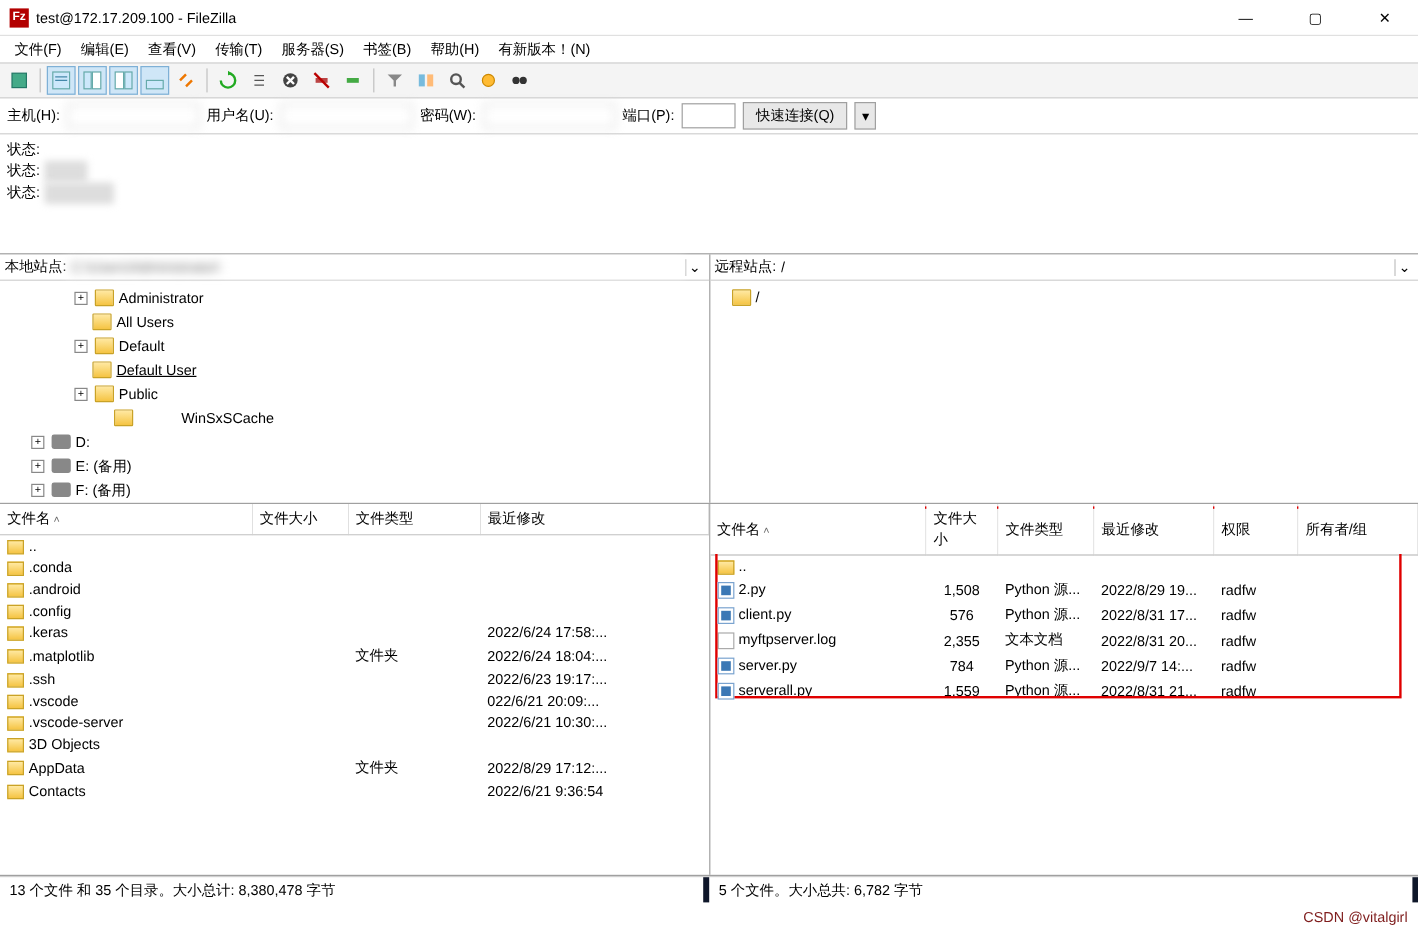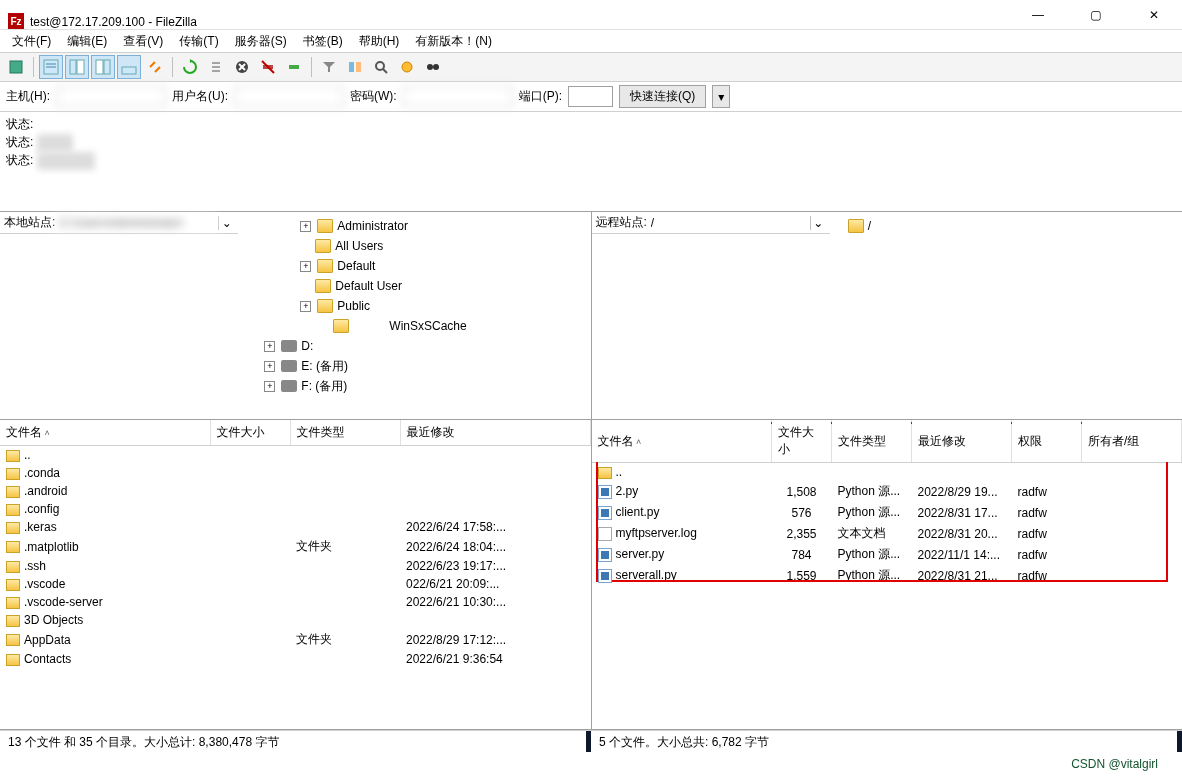--- a/index.html
+++ b/index.html
@@ -1,38 +1,38 @@
 <!DOCTYPE html>
 <html><head>
 <meta charset="utf-8">
 <style>
 *{box-sizing:border-box;margin:0;padding:0;font-family:"Microsoft YaHei",Arial,sans-serif;font-size:12px}
 body{background:#fff;width:1182px;height:779px;overflow:hidden;position:relative}
-.titlebar{height:30px;display:flex;align-items:flex-end;padding:0 8px;border-bottom:1px solid #e0e0e0}
+.titlebar{height:30px;display:flex;align-items:center;padding:0 8px;border-bottom:1px solid #e0e0e0}
 .titlebar .logo{width:16px;height:16px;background:#b30000;color:#fff;font-weight:bold;font-size:10px;display:flex;align-items:center;justify-content:center;margin-right:6px}
 .titlebar .title{flex:1}
 .winbtns{display:flex;gap:18px}
 .winbtn{width:40px;height:28px;display:flex;align-items:center;justify-content:center;cursor:pointer}
 .menubar{height:22px;display:flex;align-items:flex-end;padding:0 6px;gap:4px}
 .menuitem{padding:2px 6px;cursor:pointer}
 .toolbar{height:30px;display:flex;align-items:center;padding:2px 4px;background:#f4f4f4;border-top:1px solid #d0d0d0;border-bottom:1px solid #d0d0d0;gap:2px}
 .tbtn{width:24px;height:24px;border:1px solid transparent;display:flex;align-items:center;justify-content:center;cursor:pointer}
 .tbtn.active{border:1px solid #7eb0d6;background:#cfe6f7}
 .tsep{width:1px;height:20px;background:#c0c0c0;margin:0 3px}
 .quickbar{height:30px;display:flex;align-items:center;padding:3px 6px;border-bottom:1px solid #d0d0d0;gap:6px}
 .qlabel{white-space:nowrap}
 .qinput{border:1px solid #a0a0a0;height:21px;padding:0 4px;background:#fff}
 .qbtn{border:1px solid #a0a0a0;background:#e8e8e8;height:23px;padding:0 10px;cursor:pointer}
 .qdrop{border:1px solid #a0a0a0;background:#e8e8e8;height:23px;width:18px;cursor:pointer;display:flex;align-items:center;justify-content:center}
 .log{height:100px;border-bottom:1px solid #a0a0a0;overflow-y:scroll;padding:4px 6px;position:relative}
 .logline{height:18px;display:flex;gap:4px}
 .logline .lbl{color:#000}
 .blur{background:#ddd;filter:blur(3px);color:transparent;border-radius:2px}
 .panes{display:flex;height:208px;border-bottom:1px solid #a0a0a0}
-.pane{flex:1;display:flex;flex-direction:row;border-right:1px solid #a0a0a0}
+.pane{flex:1;display:flex;flex-direction:column;border-right:1px solid #a0a0a0}
 .pane:last-child{border-right:none}
 .pathbar{height:22px;display:flex;align-items:center;border-bottom:1px solid #d0d0d0;padding:0 4px}
 .pathinput{flex:1;border:none;height:18px;padding:0 4px}
 .pathdrop{width:16px;border-left:1px solid #c0c0c0;text-align:center;cursor:pointer}
 .tree{flex:1;overflow-y:scroll;padding:4px}
 .treeitem{height:20px;display:flex;align-items:center;gap:4px;cursor:pointer}
 .treeitem .exp{width:11px;height:11px;border:1px solid #888;font-size:9px;display:flex;align-items:center;justify-content:center;margin-right:2px}
 .treeitem .noexp{width:11px}
 .ficon{width:16px;height:14px;background:linear-gradient(#ffe9a3,#f5c443);border:1px solid #c9a227;border-radius:1px}
 .dicon{width:16px;height:12px;background:#888;border-radius:2px}
@@ -43,21 +43,21 @@
 table.filelist{width:100%;border-collapse:collapse}
 table.filelist th{text-align:left;font-weight:normal;padding:4px 6px;border-right:1px solid #e0e0e0;border-bottom:1px solid #d0d0d0;background:#fff;position:sticky;top:0;cursor:pointer}
 table.filelist th.sorted::after{content:" ˄";color:#666;font-size:9px}
 table.filelist td{padding:2px 6px;white-space:nowrap}
 .pyicon{display:inline-block;width:14px;height:14px;border:1px solid #7aa3cf;background:#fff;position:relative;margin-right:4px;vertical-align:middle}
 .pyicon::after{content:"";position:absolute;inset:2px;background:#3b78b5}
 .txicon{display:inline-block;width:14px;height:14px;border:1px solid #aaa;background:#fff;margin-right:4px;vertical-align:middle}
 .upicon{display:inline-block;width:14px;height:12px;background:linear-gradient(#ffe9a3,#f5c443);border:1px solid #c9a227;margin-right:4px;vertical-align:middle}
 .statusbar{display:flex;height:22px;border-top:1px solid #d0d0d0}
 .statuscell{flex:1;padding:3px 8px;border-right:5px solid #0f172a}
-.watermark{position:absolute;right:24px;bottom:8px;color:#14532d;font-size:12px}
+.watermark{position:absolute;right:9px;bottom:8px;color:#7f1d1d;font-size:12px}
 .num{text-align:center}
 .blurimg{filter:blur(4px);opacity:.6}
 </style>
 </head>
 <body>
 
 <div class="titlebar">
   <div class="logo">Fz</div>
   <div class="title">test@172.17.209.100 - FileZilla</div>
   <div class="winbtns">
@@ -220,21 +220,21 @@
         <div class="treeitem" style="padding-left: 58px; text-align: center;">
           <span class="noexp"></span>
           <span class="ficon"></span>
           <span>All Users</span>
         </div>
         <div class="treeitem" style="padding-left: 58px;">
           <span class="exp">+</span>
           <span class="ficon"></span>
           <span>Default</span>
         </div>
-        <div class="treeitem" style="padding-left: 58px;">
+        <div class="treeitem" style="padding-left: 58px; text-decoration: underline;">
           <span class="noexp"></span>
           <span class="ficon"></span>
           <span>Default User</span>
         </div>
         <div class="treeitem" style="padding-left: 58px;">
           <span class="exp">+</span>
           <span class="ficon"></span>
           <span>Public</span>
         </div>
         <div class="treeitem" style="padding-left: 40px; gap: 40px;">
@@ -404,21 +404,21 @@
             <td class="num">2,355</td>
             <td>文本文档</td>
             <td>2022/8/31 20...</td>
             <td>radfw</td>
             <td></td>
           </tr>
           <tr>
             <td><span class="pyicon"></span>server.py</td>
             <td class="num">784</td>
             <td>Python 源...</td>
-            <td>2022/11/1 14:...</td>
+            <td>2022/9/7 14:...</td>
             <td>radfw</td>
             <td></td>
           </tr>
           <tr>
             <td><span class="pyicon"></span>serverall.py</td>
             <td class="num">1,559</td>
             <td>Python 源...</td>
             <td>2022/8/31 21...</td>
             <td>radfw</td>
             <td></td>

